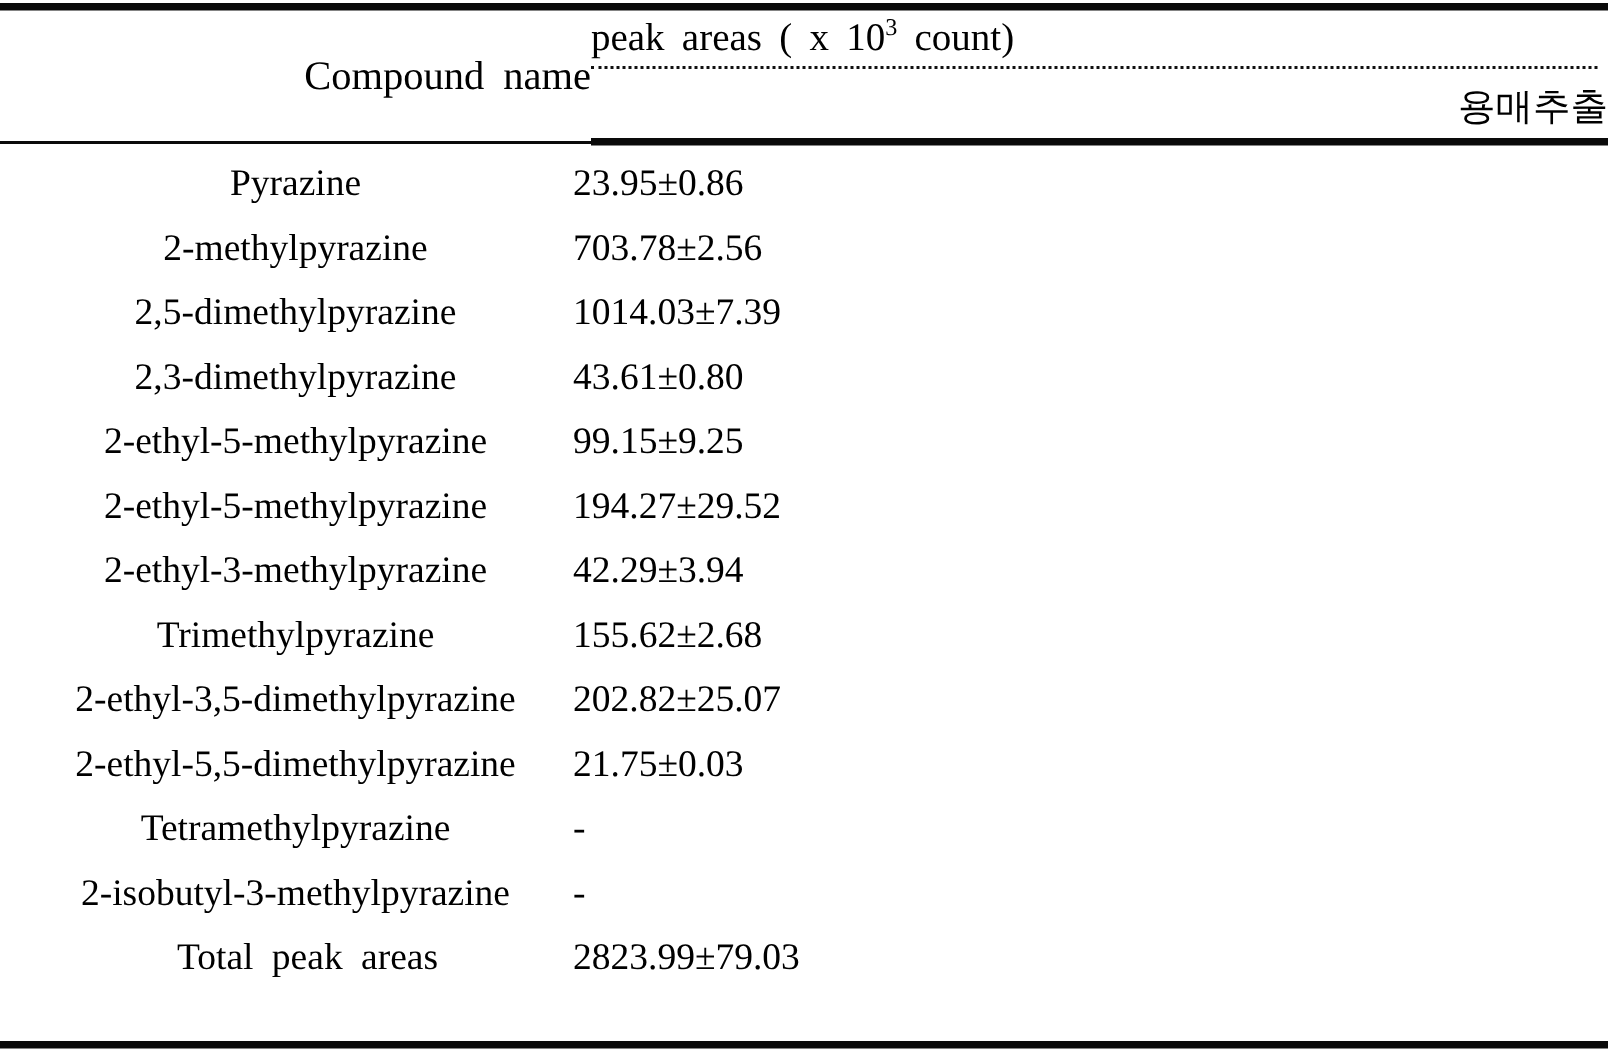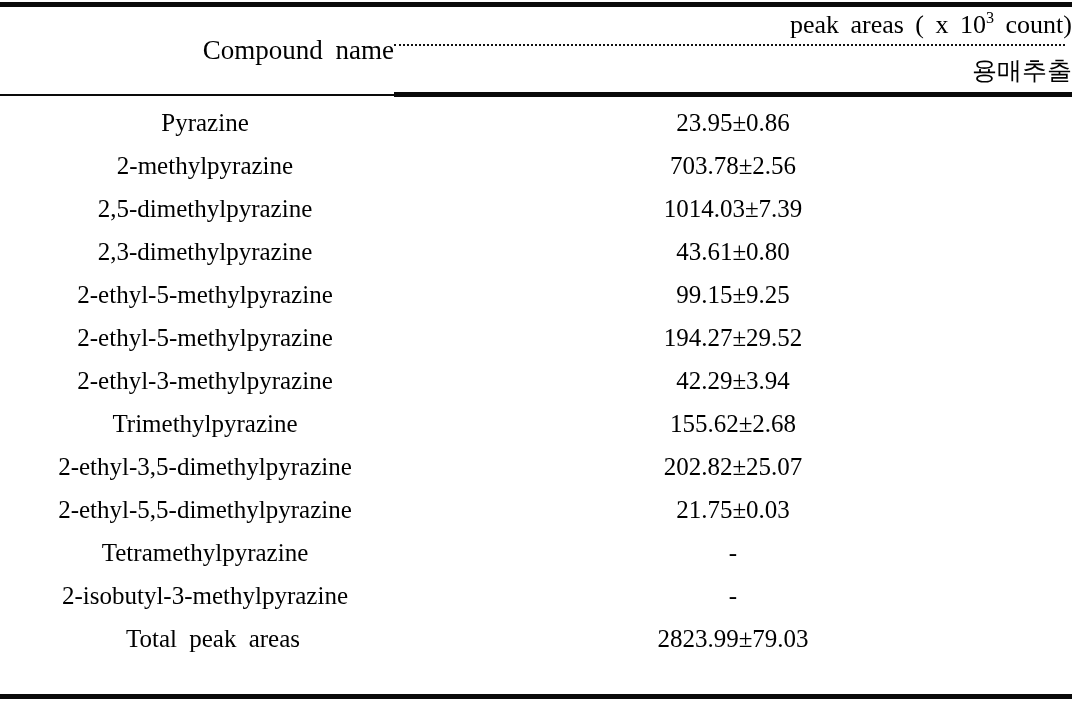--- a/index.html
+++ b/index.html
@@ -73,21 +73,21 @@
     font-size: 27px;
     line-height: 32px;
     word-spacing: 6px;
     white-space: nowrap;
   }
   .header-peakareas {
     position: absolute;
     left: 394px;
     top: 10px;
     width: 678px;
-    text-align: right;
+    text-align: left;
     font-size: 26px;
     line-height: 30px;
     word-spacing: 5px;
     white-space: nowrap;
   }
   .header-peakareas sup {
     font-size: 0.62em;
     vertical-align: super;
     line-height: 0;
   }
@@ -118,30 +118,29 @@
   .cell-name {
     position: absolute;
     left: 0;
     top: 0;
     width: 394px;
     height: 43px;
     line-height: 43px;
     text-align: center;
     font-size: 25px;
     white-space: nowrap;
-    padding-left: 8px;
   }
   .cell-value {
     position: absolute;
-    left: 394px;
+    left: 382px;
     top: 0;
     width: 678px;
     height: 43px;
     line-height: 43px;
-    text-align: center;
+    text-align: left;
     font-size: 25px;
     white-space: nowrap;
   }
   .row-total .cell-name {
     word-spacing: 6px;
     margin-left: 8px;
   }
 </style>
 </head>
 <body>

